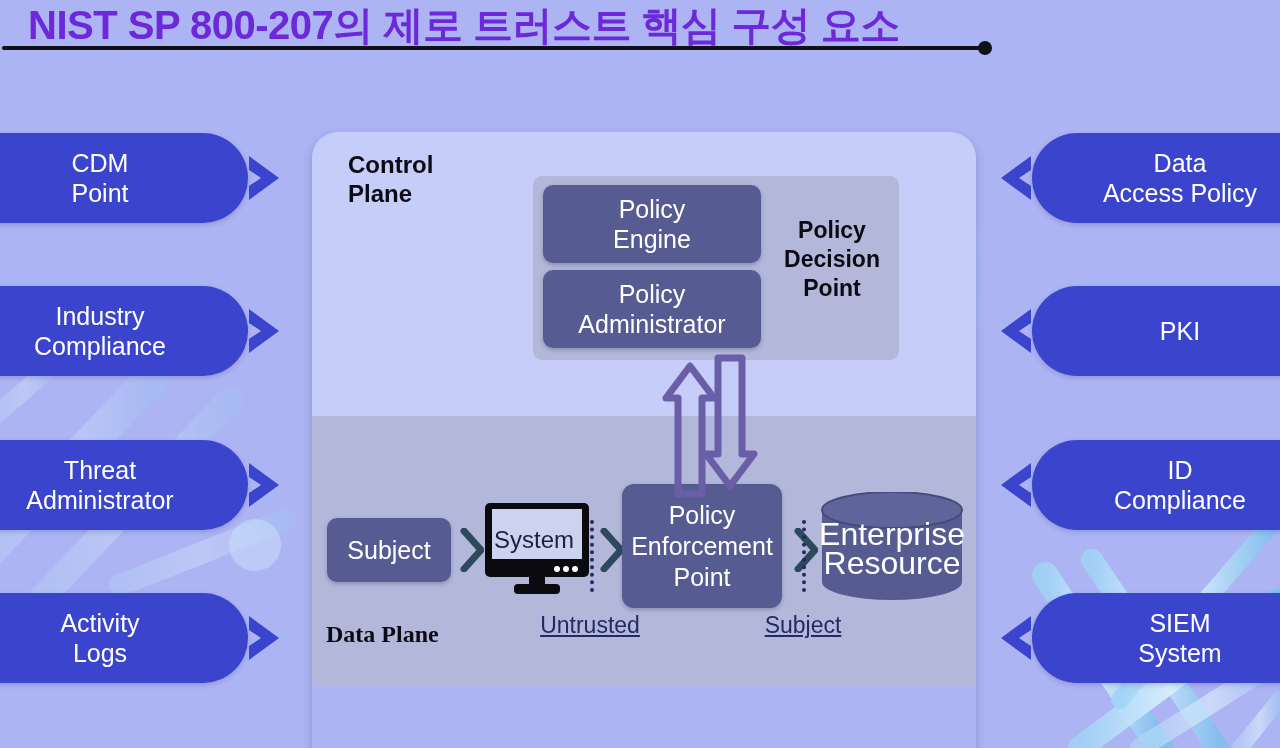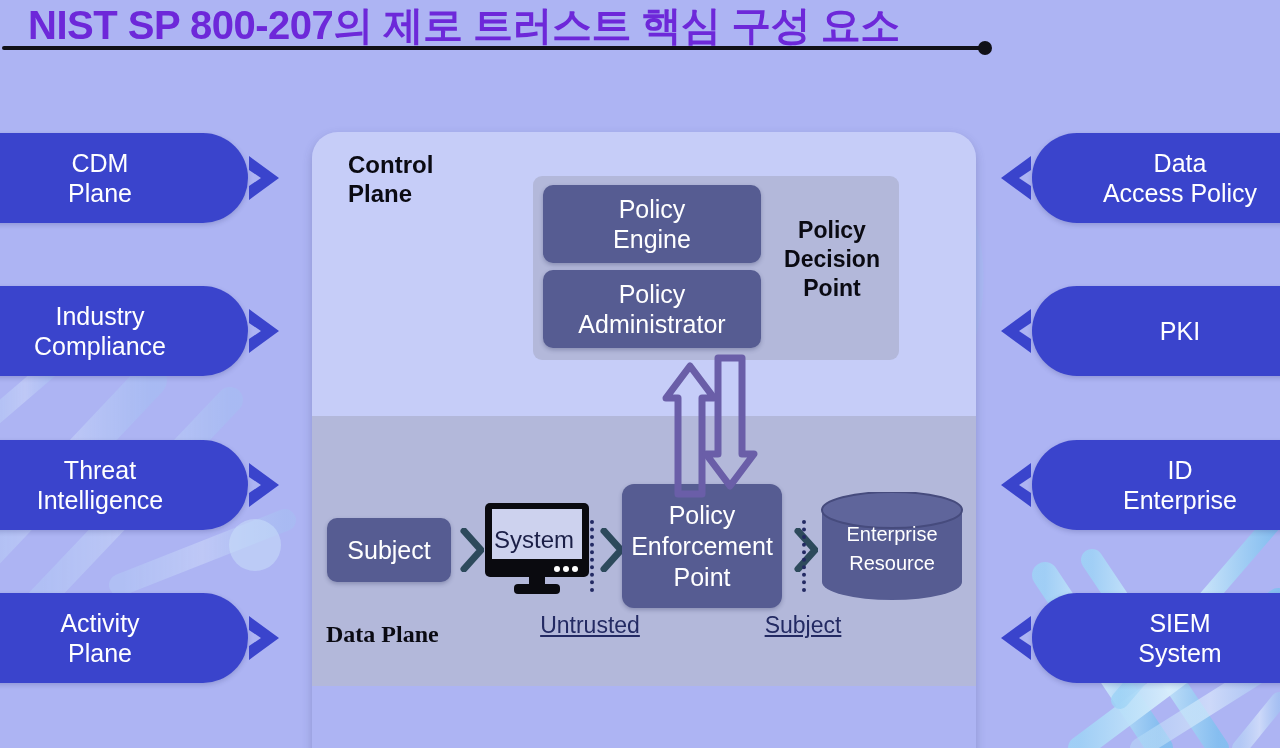--- a/index.html
+++ b/index.html
@@ -237,21 +237,21 @@
     top: 76px;
     width: 148px;
     height: 108px;
   }
   #er-label {
     position: absolute;
     left: 0;
     top: 28px;
     width: 148px;
     text-align: center;
-    font-size: 20px;
+    font-size: 32px;
     line-height: 29px;
     color: #ffffff;
     white-space: pre-line;
     z-index: 2;
   }
   .row-chev {
     position: absolute;
     width: 24px;
     height: 44px;
   }
@@ -311,45 +311,45 @@
 </svg>
 
 <div id="title-block">
   <div id="page-title">NIST SP 800-207의 제로 트러스트 핵심 구성 요소</div>
   <div id="title-rule"></div>
   <div id="title-rule-dot"></div>
 </div>
 
 <div class="pill left" id="pill-left-0" style="top:133px;height:90px;">
   <span class="pill-text">CDM
-Plane</span>
+Point</span>
 </div>
 <svg class="chev" style="left:245px;top:152px;" viewBox="0 0 40 52" xmlns="http://www.w3.org/2000/svg">
   <path d="M4 4 L34 26 L4 48 L4 34 L16 26 L4 18 Z" fill="#3a44cc"></path>
 </svg>
 
 <div class="pill left" id="pill-left-1" style="top:286px;height:90px;">
   <span class="pill-text">Industry
 Compliance</span>
 </div>
 <svg class="chev" style="left:245px;top:305px;" viewBox="0 0 40 52" xmlns="http://www.w3.org/2000/svg">
   <path d="M4 4 L34 26 L4 48 L4 34 L16 26 L4 18 Z" fill="#3a44cc"></path>
 </svg>
 
 <div class="pill left" id="pill-left-2" style="top:440px;height:90px;">
   <span class="pill-text">Threat
-Intelligence</span>
+Administrator</span>
 </div>
 <svg class="chev" style="left:245px;top:459px;" viewBox="0 0 40 52" xmlns="http://www.w3.org/2000/svg">
   <path d="M4 4 L34 26 L4 48 L4 34 L16 26 L4 18 Z" fill="#3a44cc"></path>
 </svg>
 
 <div class="pill left" id="pill-left-3" style="top:593px;height:90px;">
   <span class="pill-text">Activity
-Plane</span>
+Logs</span>
 </div>
 <svg class="chev" style="left:245px;top:612px;" viewBox="0 0 40 52" xmlns="http://www.w3.org/2000/svg">
   <path d="M4 4 L34 26 L4 48 L4 34 L16 26 L4 18 Z" fill="#3a44cc"></path>
 </svg>
 
 <div class="pill right" id="pill-right-0" style="top:133px;height:90px;">
   <span class="pill-text">Data
 Access Policy</span>
 </div>
 <svg class="chev" style="left:995px;top:152px;" viewBox="0 0 40 52" xmlns="http://www.w3.org/2000/svg">
@@ -358,21 +358,21 @@
 
 <div class="pill right" id="pill-right-1" style="top:286px;height:90px;">
   <span class="pill-text">PKI</span>
 </div>
 <svg class="chev" style="left:995px;top:305px;" viewBox="0 0 40 52" xmlns="http://www.w3.org/2000/svg">
   <path d="M36 4 L6 26 L36 48 L36 34 L24 26 L36 18 Z" fill="#3a44cc"></path>
 </svg>
 
 <div class="pill right" id="pill-right-2" style="top:440px;height:90px;">
   <span class="pill-text">ID
-Enterprise</span>
+Compliance</span>
 </div>
 <svg class="chev" style="left:995px;top:459px;" viewBox="0 0 40 52" xmlns="http://www.w3.org/2000/svg">
   <path d="M36 4 L6 26 L36 48 L36 34 L24 26 L36 18 Z" fill="#3a44cc"></path>
 </svg>
 
 <div class="pill right" id="pill-right-3" style="top:593px;height:90px;">
   <span class="pill-text">SIEM
 System</span>
 </div>
 <svg class="chev" style="left:995px;top:612px;" viewBox="0 0 40 52" xmlns="http://www.w3.org/2000/svg">

